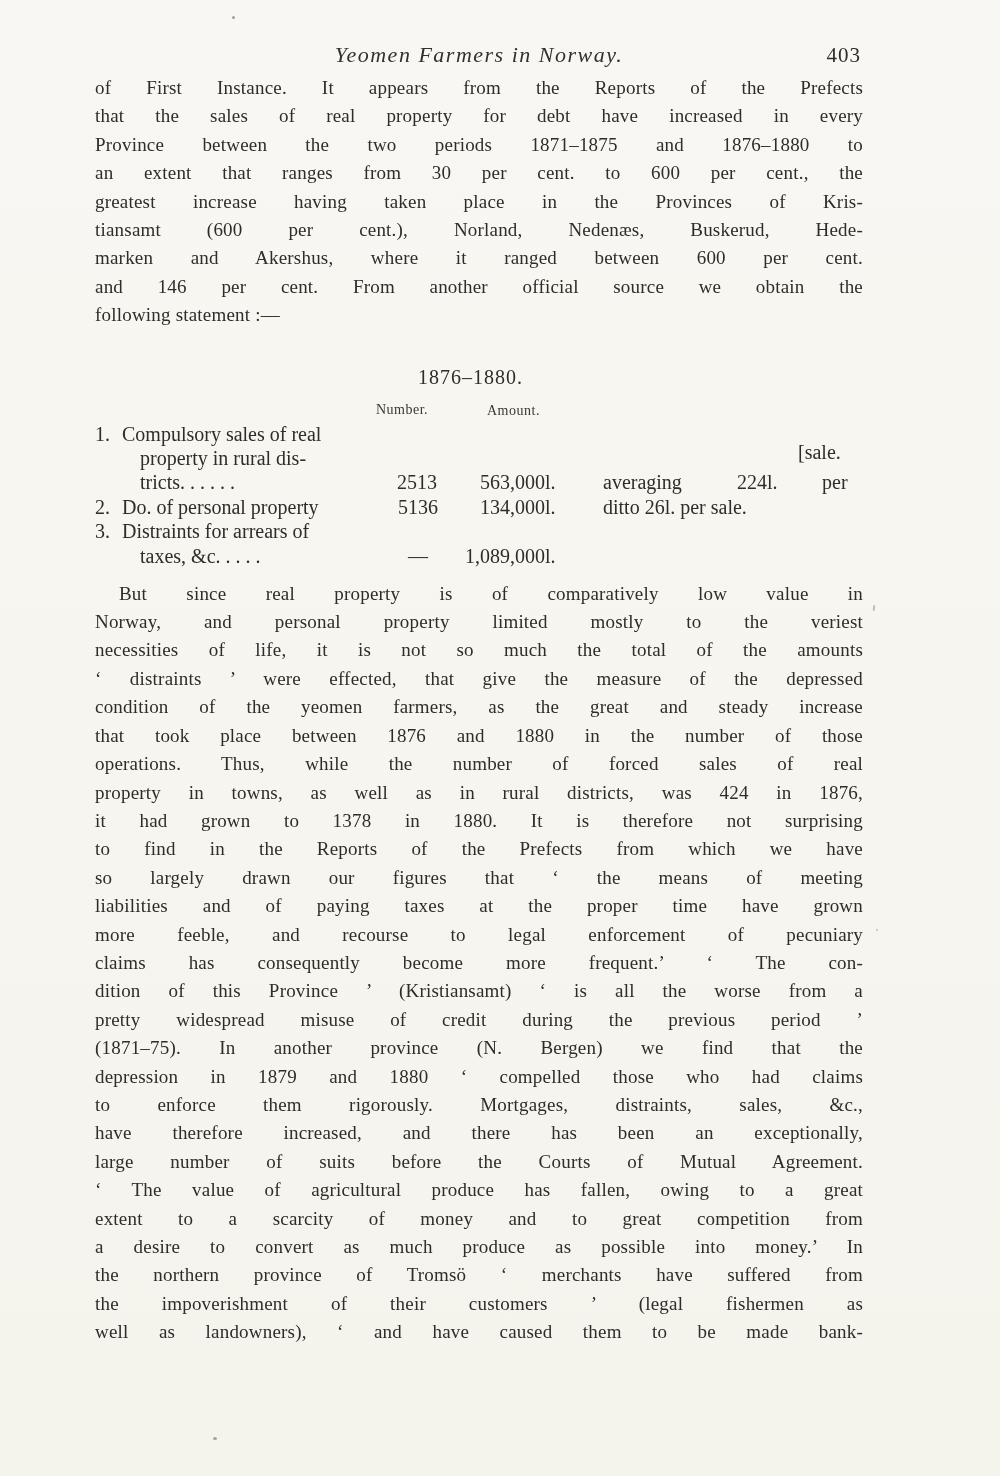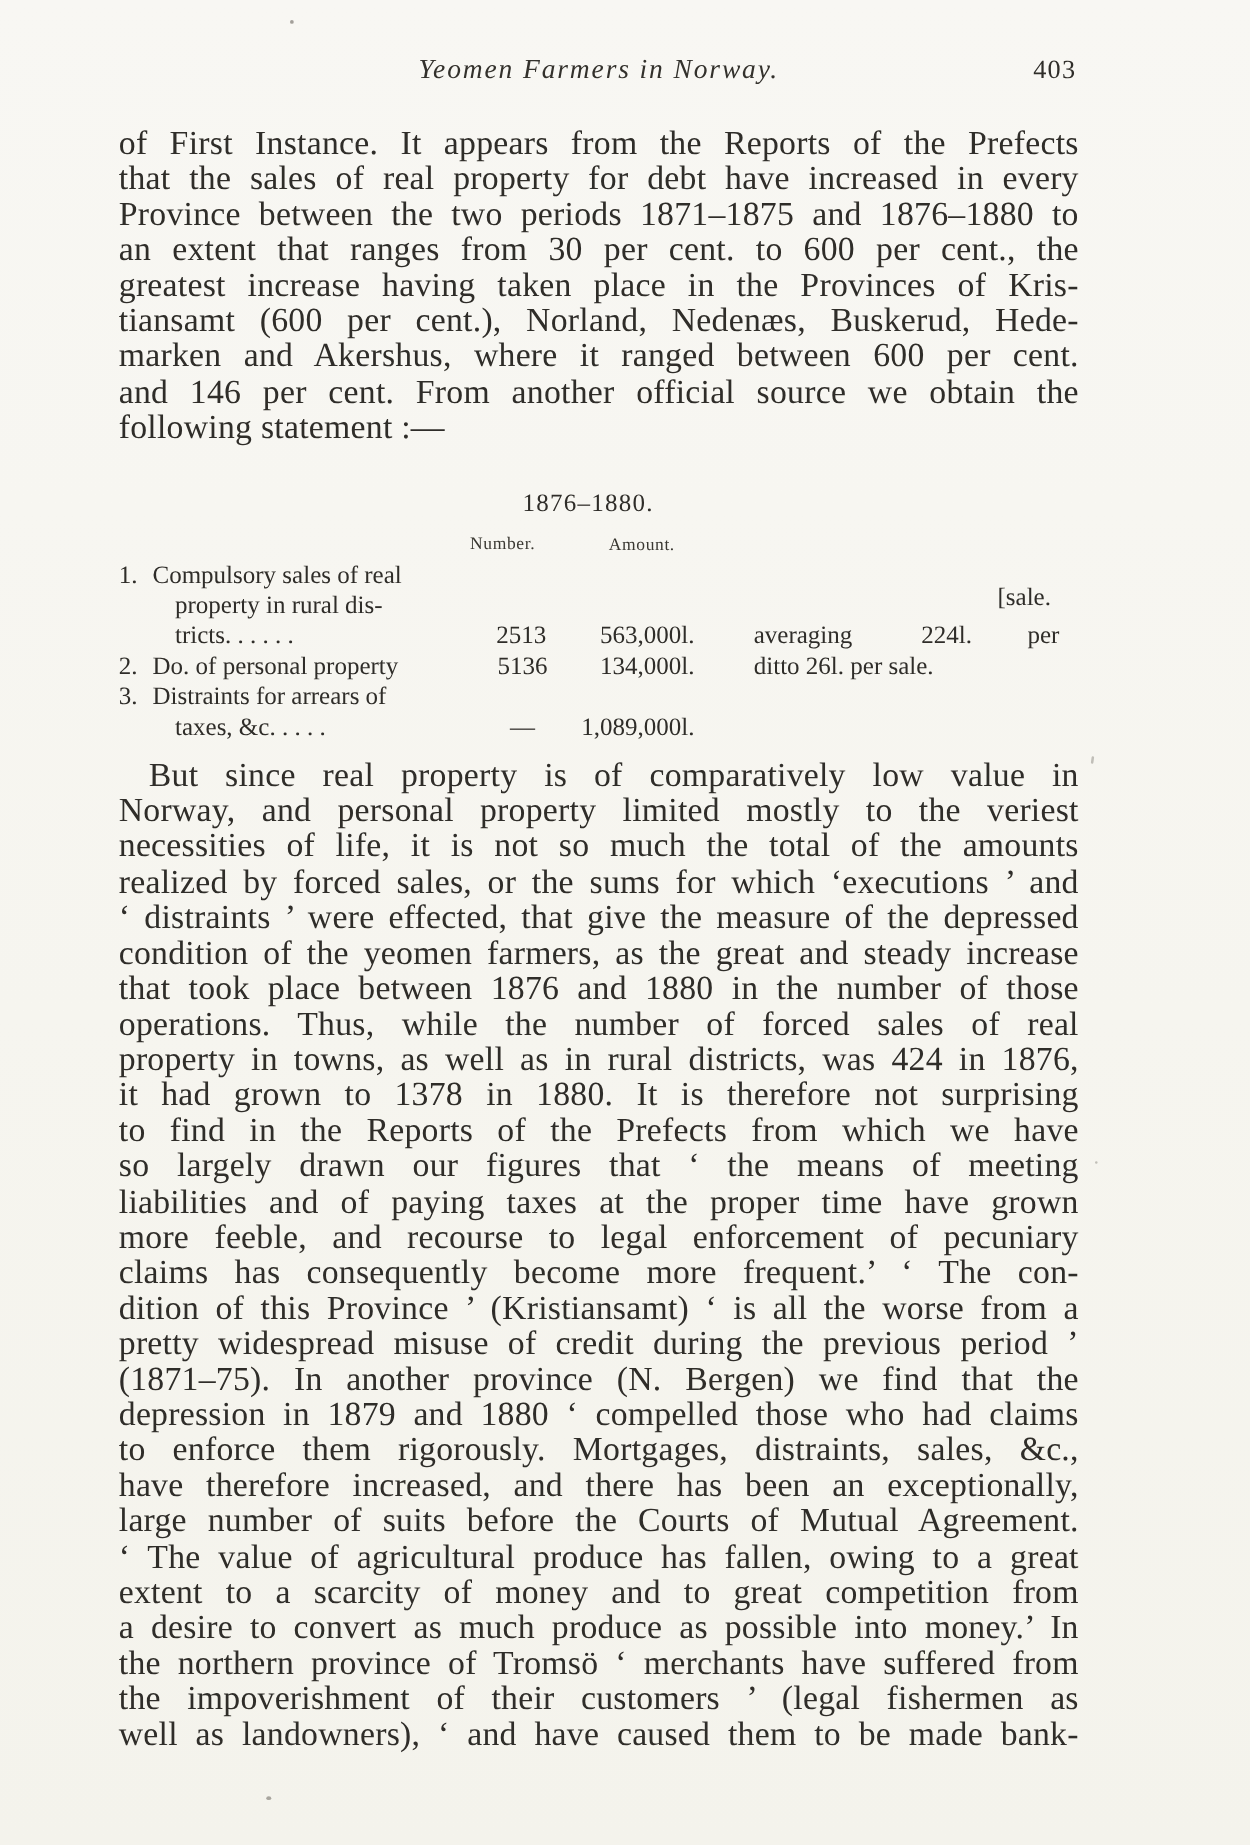--- a/index.html
+++ b/index.html
@@ -8,28 +8,28 @@
     position:relative;
     background:#f7f6f1;
     background-image: linear-gradient(180deg, #f8f7f3 0%, #f6f5ef 55%, #f4f3ec 100%);
     font-family:"Liberation Serif","DejaVu Serif",serif;
     color:#2f2d29;
     overflow:hidden;
   }
   .page { position:absolute; inset:0; }
   .textblock { position:absolute; left:95px; top:42px; width:768px; }
 
-  .running-head { position:relative; height:32px; margin-bottom:26px; }
+  .running-head { position:relative; height:32px; }
   .running-title {
     text-align:center; font-style:italic; font-size:22px;
     letter-spacing:1.5px; color:#33312c;
   }
   .page-num { position:absolute; right:2px; top:1px; font-size:21px; letter-spacing:1px; }
 
-  .para { font-size:27px; line-height:28.4px; letter-spacing:0.2px; }
+  .para { font-size:19px; line-height:28.4px; letter-spacing:0.2px; }
   .para .line { text-align:justify; text-align-last:justify; text-justify:inter-word; white-space:normal; }
   .para.end-left .line:last-child { text-align-last:left; }
   .para.indent-first .line:first-child { text-indent:24px; }
 
   .statement-table { position:relative; height:200px; margin-top:36px; margin-bottom:14px; font-size:20px; }
   .statement-table .abs { position:absolute; white-space:nowrap; }
   .tbl-title { left:323px; top:0; letter-spacing:1px; }
   .col-head { font-size:14px; color:#3a3832; letter-spacing:0.5px; }
   .col-number { left:281px; top:36px; }
   .col-amount { left:392px; top:37px;text-align:right; }
@@ -93,21 +93,20 @@
       <span class="abs" style="left:27px; top:154px;" data-interactable="false">Distraints for arrears of</span>
       <span class="abs" style="left:45px; top:179px;" data-interactable="false">taxes, &amp;c. .      .      .      .</span>
       <span class="abs" style="left:313px; top:179px;" data-interactable="false">—</span>
       <span class="abs" style="left:370px; top:179px;" data-interactable="false">1,089,000l.</span>
     </div>
 
     <div class="para indent-first" data-interactable="false">
         <div class="line" data-interactable="false">But since real property is of comparatively low value in</div>
         <div class="line" data-interactable="false">Norway, and personal property limited mostly to the veriest</div>
         <div class="line" data-interactable="false">necessities of life, it is not so much the total of the amounts</div>
-        <div class="line" data-interactable="false">realized by forced sales, or the sums for which ‘executions ’ and</div>
         <div class="line" data-interactable="false">‘ distraints ’ were effected, that give the measure of the depressed</div>
         <div class="line" data-interactable="false">condition of the yeomen farmers, as the great and steady increase</div>
         <div class="line" data-interactable="false">that took place between 1876 and 1880 in the number of those</div>
         <div class="line" data-interactable="false">operations.   Thus, while the number of forced sales of real</div>
         <div class="line" data-interactable="false">property in towns, as well as in rural districts, was 424 in 1876,</div>
         <div class="line" data-interactable="false">it had grown to 1378 in 1880.   It is therefore not surprising</div>
         <div class="line" data-interactable="false">to find in the Reports of the Prefects from which we have</div>
         <div class="line" data-interactable="false">so largely drawn our figures that ‘ the means of meeting</div>
         <div class="line" data-interactable="false">liabilities and of paying taxes at the proper time have grown</div>
         <div class="line" data-interactable="false">more feeble, and recourse to legal enforcement of pecuniary</div>

